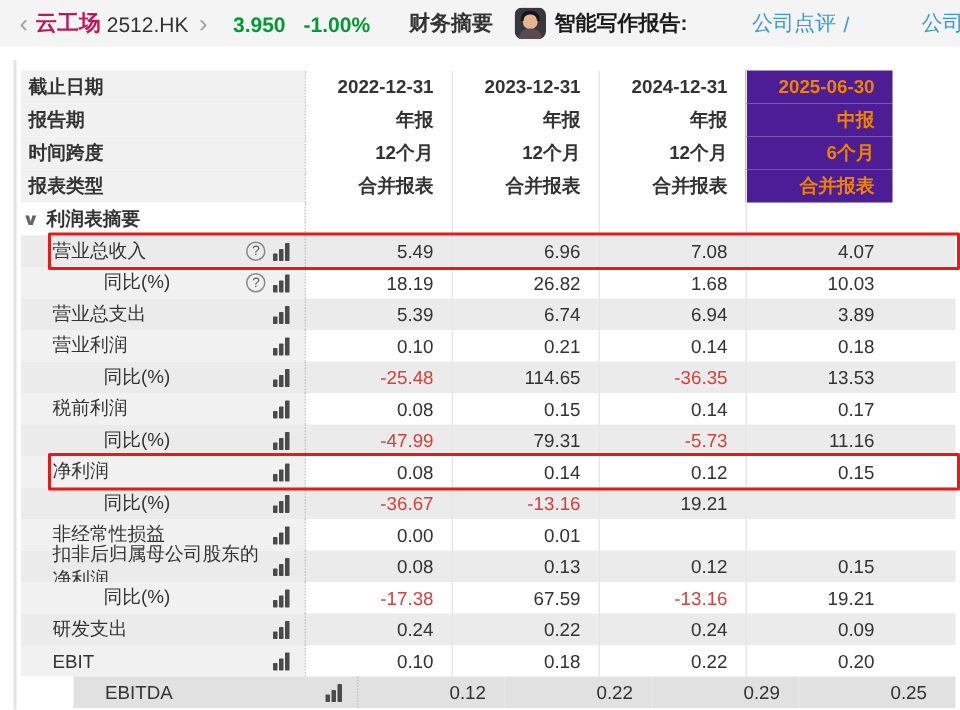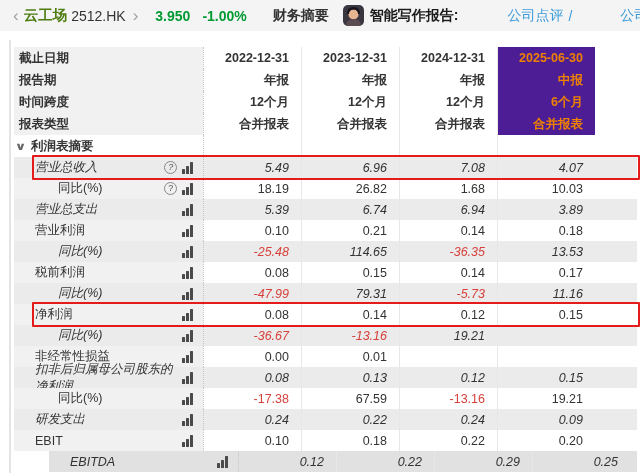--- a/index.html
+++ b/index.html
@@ -2,29 +2,29 @@
 <html><head>
 <meta charset="utf-8">
 <style>
   * { margin:0; padding:0; box-sizing:border-box; }
   html,body { width:640px; height:473px; overflow:hidden; background:#fff;
     font-family:"Liberation Sans","DejaVu Sans",sans-serif; }
   
   .topbar { height:31px; background:#f4f4f5; display:flex; align-items:center;
     padding:0 10px; font-size:14px; color:#333; white-space:nowrap; }
   .nav-chevron { color:#a0a0a0; font-size:17px; line-height:1; padding:0 3px; cursor:pointer; }
-  .stock-name { font-weight:700; color:#4d7c0f; margin:0 4px 0 2px; font-size:14.5px; }
+  .stock-name { font-weight:700; color:#be185d; margin:0 4px 0 2px; font-size:14.5px; }
   .stock-code { color:#333; margin-right:4px; }
   .price { color:#029a33; font-weight:700; margin-left:14px; }
   .change { color:#029a33; font-weight:700; margin-left:12px; }
   .vdivider { width:1px; height:14px; background:#d4d4d4; margin:0 12px 0 14px; }
   .tab-fin { font-weight:700; color:#333; cursor:pointer; }
   .avatar { width:21px; height:21px; border-radius:5px; overflow:hidden; margin:0 6px 0 14px;
     flex:0 0 auto; }
-  .report-label { font-weight:700; color:#1c1c1c; margin-right:6px; }
+  .report-label { font-weight:700; color:#1c1c1c; }
   .blue-link { color:#3a9ad9; cursor:pointer; text-decoration:none;margin-left:43px; }
   .slash { color:#3a9ad9; margin:0 5px; }
   
   .left-strip { position:absolute; left:9px; top:40px; bottom:0; width:2px; background:#e4e4e4; }
   
   .table-wrap { position:absolute; left:14px; top:47px; width:623px; }
   .row { display:flex; align-items:center; position:relative; }
   .label-cell { width:189px; display:flex; align-items:center; height:100%;
     font-size:12.5px; color:#333; }
   .v-cell { width:98px; text-align:right; padding-right:12px; font-size:12.5px; color:#333;
@@ -36,25 +36,25 @@
   .hrow .label-cell { background:#f1f1f1; font-weight:700; padding-left:5px; }
   .hrow .v-cell { font-weight:700; }
   .hrow .v-cell.hl { background:#4c1d95; color:#ef8200; }
   
   .srow { height:22px; font-weight:700; }
   .srow .label-cell { padding-left:2px; font-weight:700; }
   .srow .chev { color:#666; font-size:11px; margin-right:6px; transform:scaleX(1.3); display:inline-block; }
   
   .drow { height:21px; }
   .drow .label-cell { background:#f1f1f1; }
-  .drow.stripe { background:#ebebeb;font-style:italic; }
+  .drow.stripe { background:#ebebeb; }
   .drow.stripe .label-cell { background:transparent; }
   .drow:last-child.stripe { background:#e1e1e1;margin-left:35px; }
   .lab-ind1 { padding-left:21px; }
-  .lab-ind2 { padding-left:44px; }
+  .lab-ind2 { padding-left:55px; }
   .neg { color:#d6413b; }
   .icons { margin-left:auto; display:flex; align-items:center; gap:5px; padding-right:10px; }
   .q-icon { width:13px; height:13px; border:1px solid #888; border-radius:50%; color:#555;
     font-size:9px; line-height:11px; text-align:center; display:inline-block; cursor:pointer; }
   .bars-icon { display:inline-flex; align-items:flex-end; gap:1.5px; cursor:pointer; height:12px; }
   .bars-icon i { display:block; width:2.6px; background:#4a4a4a; border-radius:0.5px; }
   .bars-icon i.b1 { height:5px; } .bars-icon i.b2 { height:8px; } .bars-icon i.b3 { height:12px; }
   
   .box-overlay { position:absolute; left:18px; right:-3px; top:-2px; bottom:-2px;
     border:2px solid #e51b1b; border-radius:1px; pointer-events:none; z-index:5; }

